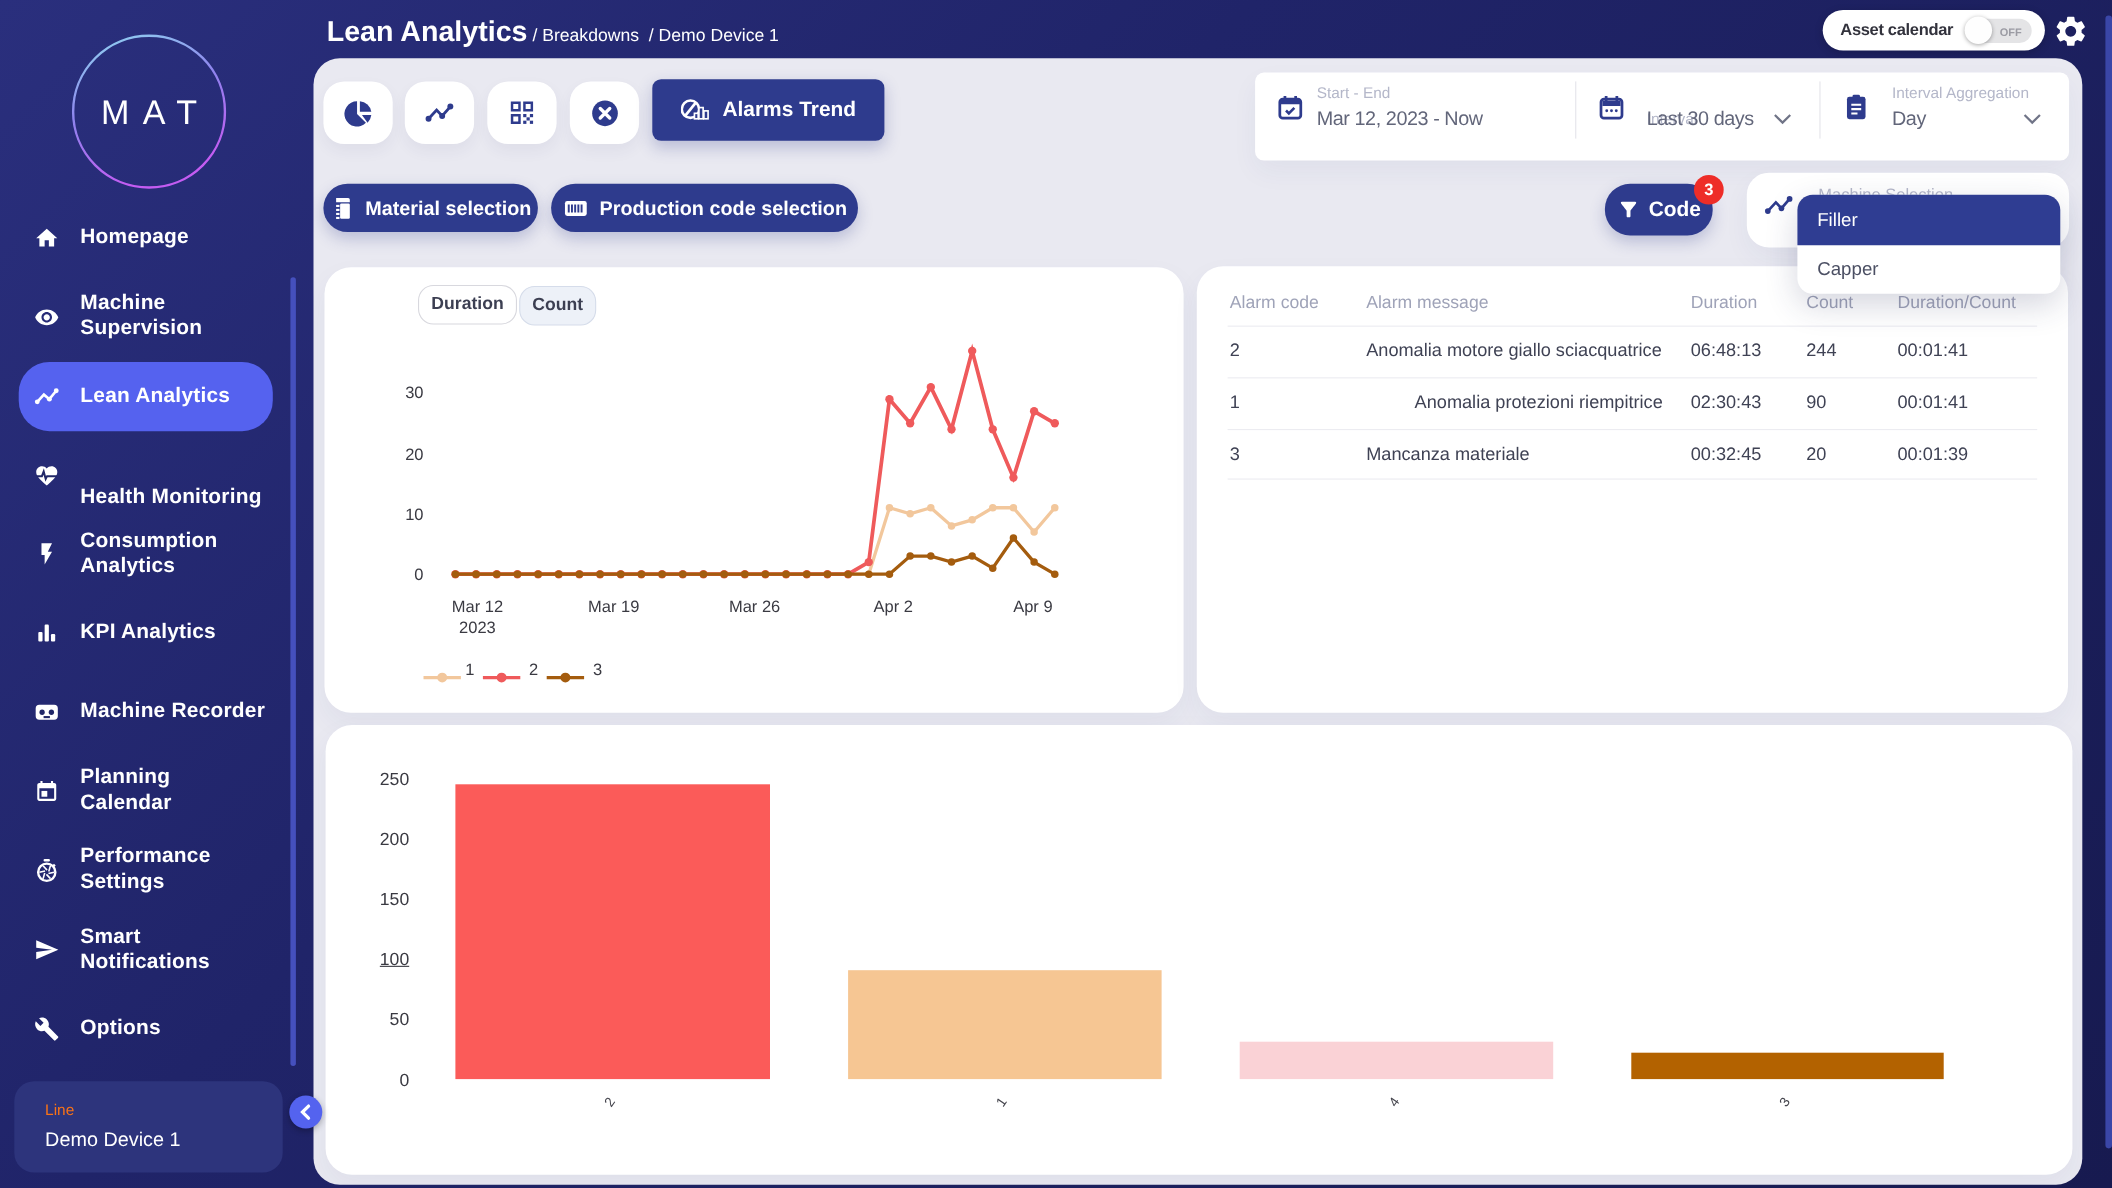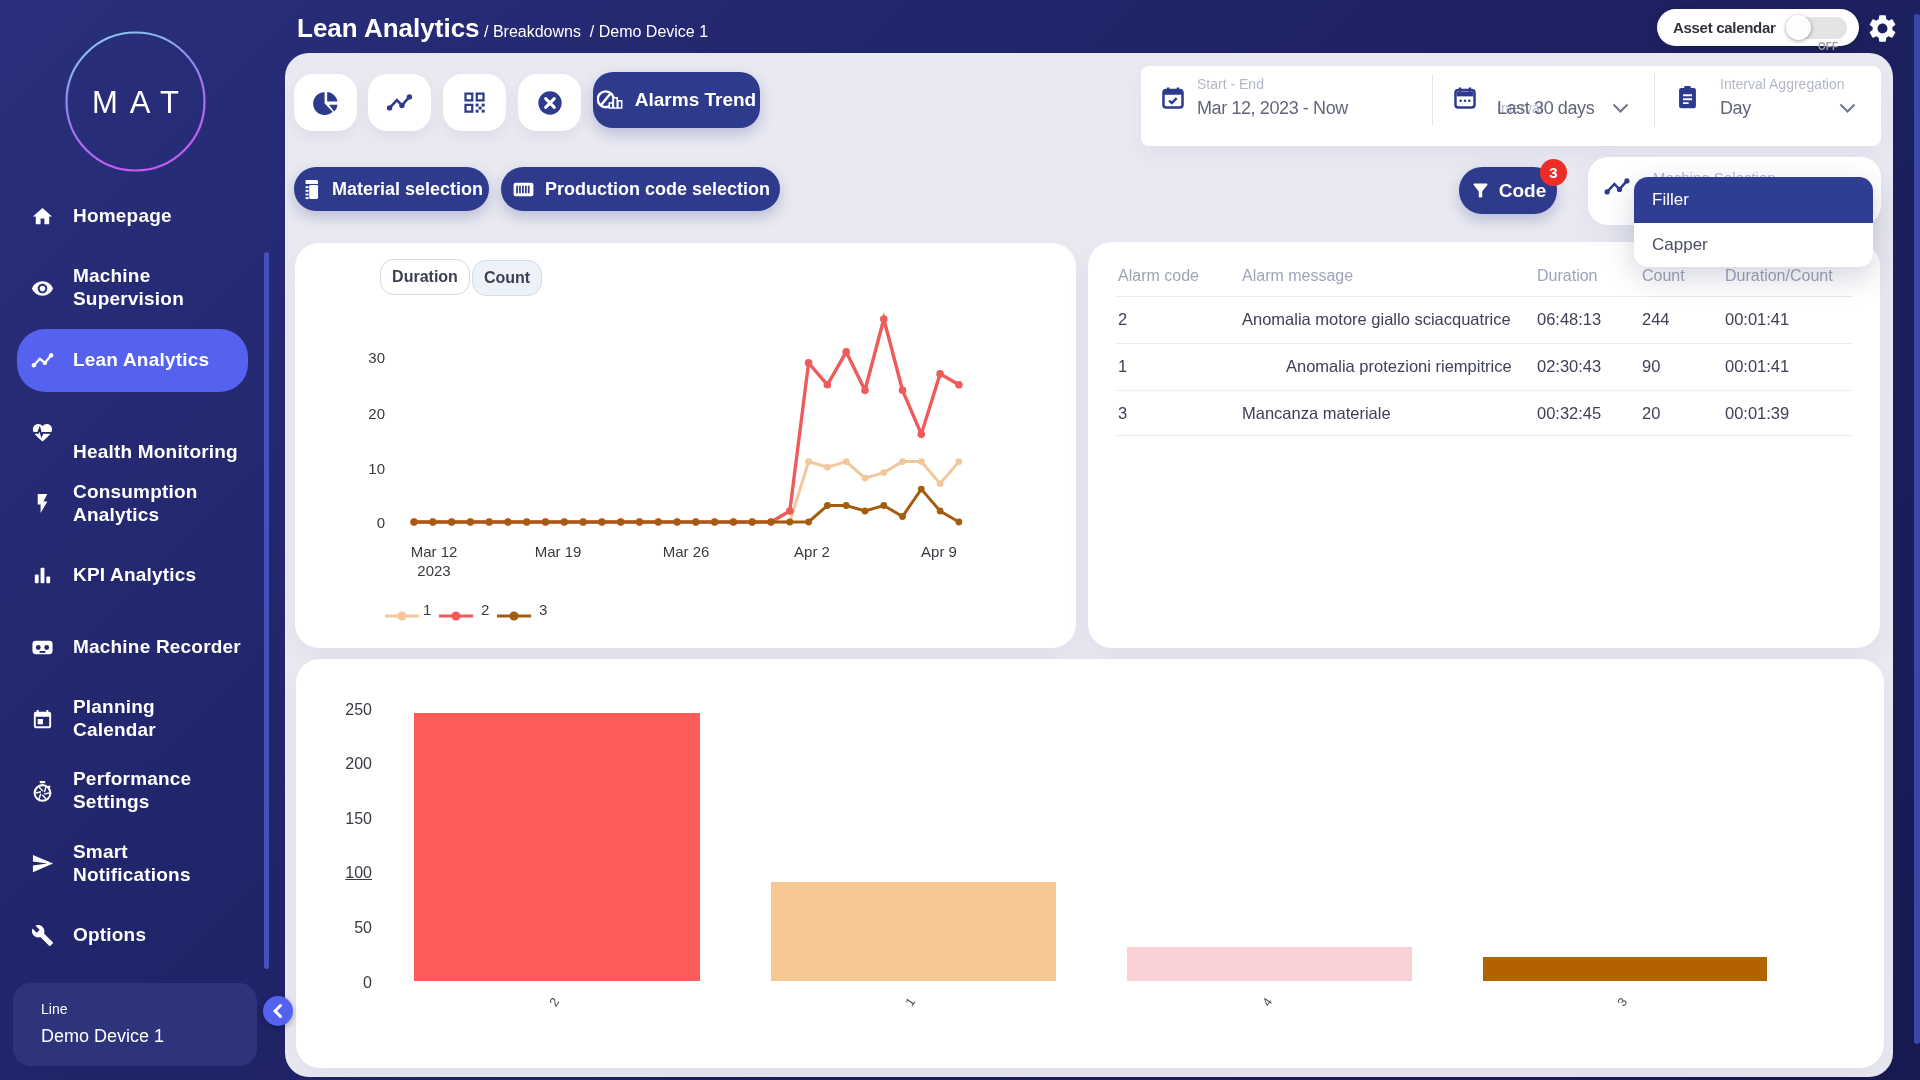--- a/index.html
+++ b/index.html
@@ -11,21 +11,21 @@
 }
 
 #sidebar { position:absolute; left:0; top:0; width:270px; height:1080px; }
 #logo { position:absolute; left:65px; top:31px; }
 .nav { position:absolute; left:0; width:270px; color:#fff; }
 .nav .ic { position:absolute; left:31px; width:23px; height:23px; }
 .nav .lbl { position:absolute; left:73px; font-size:19px; font-weight:bold; line-height:22.5px; letter-spacing:0.2px;}
 #navactive { position:absolute; left:17px; top:329px; width:231px; height:63px; background:#5562ef; border-radius:28px; }
 #sbthumb { position:absolute; left:264px; top:252px; width:5px; height:717px; background:#4550bd; border-radius:3px; }
 #botpanel { position:absolute; left:13px; top:983px; width:244px; height:83px; background:#2d347c; border-radius:18px; }
-#botpanel .t1 { position:absolute; left:28px; top:18px; font-size:14px; color:#ffffff; }
+#botpanel .t1 { position:absolute; left:28px; top:18px; font-size:14px; color:#f97316; }
 #botpanel .t2 { position:absolute; left:28px; top:43px; font-size:18px; color:#fff; }
 #collapse { position:absolute; left:263px; top:996px; width:30px; height:30px; border-radius:50%;
   background:#5463ef; box-shadow:0 2px 6px rgba(0,0,0,0.3); z-index:40;}
 
 #crumb { position:absolute; left:297px; top:13px; color:#fff; }
 #assetpill { position:absolute; left:1657px; top:9px; width:202px; height:37px; background:#fff; border-radius:19px;
   box-shadow:0 2px 8px rgba(0,0,0,0.18); }
 
 #content { position:absolute; left:285px; top:53px; width:1608px; height:1024px;
   background:#e9e9f1; border-radius:24px; overflow:hidden; }
@@ -127,21 +127,21 @@
 <div id="collapse"><svg width="30" height="30" viewBox="0 0 30 30">
       <path d="M17.5 9.5 L12 15 L17.5 20.5" stroke="#fff" stroke-width="3" fill="none" stroke-linecap="round"></path>
     </svg></div>
 
 <div id="crumb"><span style="font-size:26px;font-weight:bold;">Lean Analytics</span>
 <span style="font-size:16px;"> / Breakdowns &nbsp;/ Demo Device 1</span></div>
 <div id="assetpill">
   <span style="position:absolute;left:16px;top:10px;font-size:15px;font-weight:bold;color:#32323c;letter-spacing:-0.3px;">Asset calendar</span>
   <div style="position:absolute;left:130px;top:8px;width:60px;height:22px;border-radius:11px;background:#e4e4e6;"></div>
   <div style="position:absolute;left:129px;top:6px;width:25px;height:25px;border-radius:50%;background:#fefefe;box-shadow:0 1px 4px rgba(0,0,0,0.35);"></div>
-  <span style="position:absolute;left:161px;top:32px;font-size:10px;font-weight:bold;color:#9b9ba3;">OFF</span>
+  <span style="position:absolute;left:161px;top:16px;font-size:10px;font-weight:bold;color:#9b9ba3;">OFF</span>
 </div>
 <svg id="gear" style="position:absolute;left:1866px;top:12px;" width="33" height="33" viewBox="0 0 24 24" fill="#fff">
     <path d="M19.14 12.94c.04-.3.06-.61.06-.94 0-.32-.02-.64-.07-.94l2.03-1.58c.18-.14.23-.41.12-.61l-1.92-3.32c-.12-.22-.37-.29-.59-.22l-2.39.96c-.5-.38-1.03-.7-1.62-.94l-.36-2.54c-.04-.24-.24-.41-.48-.41h-3.84c-.24 0-.43.17-.47.41l-.36 2.54c-.59.24-1.13.57-1.62.94l-2.39-.96c-.22-.08-.47 0-.59.22L2.74 8.87c-.12.21-.08.47.12.61l2.03 1.58c-.05.3-.09.63-.09.94s.02.64.07.94l-2.03 1.58c-.18.14-.23.41-.12.61l1.92 3.32c.12.22.37.29.59.22l2.39-.96c.5.38 1.03.7 1.62.94l.36 2.54c.05.24.24.41.48.41h3.84c.24 0 .44-.17.47-.41l.36-2.54c.59-.24 1.13-.56 1.62-.94l2.39.96c.22.08.47 0 .59-.22l1.92-3.32c.12-.22.07-.47-.12-.61l-2.01-1.58zM12 15.6c-1.98 0-3.6-1.62-3.6-3.6s1.62-3.6 3.6-3.6 3.6 1.62 3.6 3.6-1.62 3.6-3.6 3.6z"></path>
   </svg>
 
 <div id="content">
 
   <div class="iconbtn" style="left:9px;">
     <svg width="28" height="28" viewBox="0 0 24 24" fill="#2e3b8d">
         <path d="M10.8 12.5L10.8 2.7A9.8 9.8 0 1 0 17.7 19.4Z"></path>
@@ -166,21 +166,21 @@
         <rect x="13" y="18.4" width="2.6" height="2.6"></rect>
         <rect x="18.4" y="18.4" width="2.6" height="2.6"></rect>
       </svg>
   </div>
   <div class="iconbtn" style="left:233px;">
     <svg width="28" height="28" viewBox="0 0 24 24">
         <circle cx="12" cy="12" r="10" fill="#2e3b8d"></circle>
         <path d="M8.3 8.3l7.4 7.4M15.7 8.3l-7.4 7.4" stroke="#fff" stroke-width="2.6" stroke-linecap="round"></path>
       </svg>
   </div>
-  <div class="bluebtn" style="left:308px;top:19px;width:167px;height:56px;border-radius:20px;font-size:19px;align-items:center;">
+  <div class="bluebtn" style="left:308px;top:19px;width:211px;height:56px;border-radius:8px;font-size:19px;align-items:center;">
     <svg width="27" height="22" viewBox="0 0 27 22" style="margin-right:11px;">
         <circle cx="8.7" cy="10.3" r="7.9" stroke="#fff" stroke-width="2.4" fill="none"></circle>
         <path d="M13.9 3.9L3.5 16.8" stroke="#fff" stroke-width="2.4"></path>
         <rect x="12.3" y="14" width="3.4" height="5" fill="#2e3b8d" stroke="#fff" stroke-width="1.5"></rect>
         <rect x="16.4" y="8.8" width="3.8" height="10.2" fill="#2e3b8d" stroke="#fff" stroke-width="1.5"></rect>
         <rect x="20.9" y="11.8" width="3.8" height="7.2" fill="#2e3b8d" stroke="#fff" stroke-width="1.5"></rect>
       </svg>
     Alarms Trend
   </div>
 

